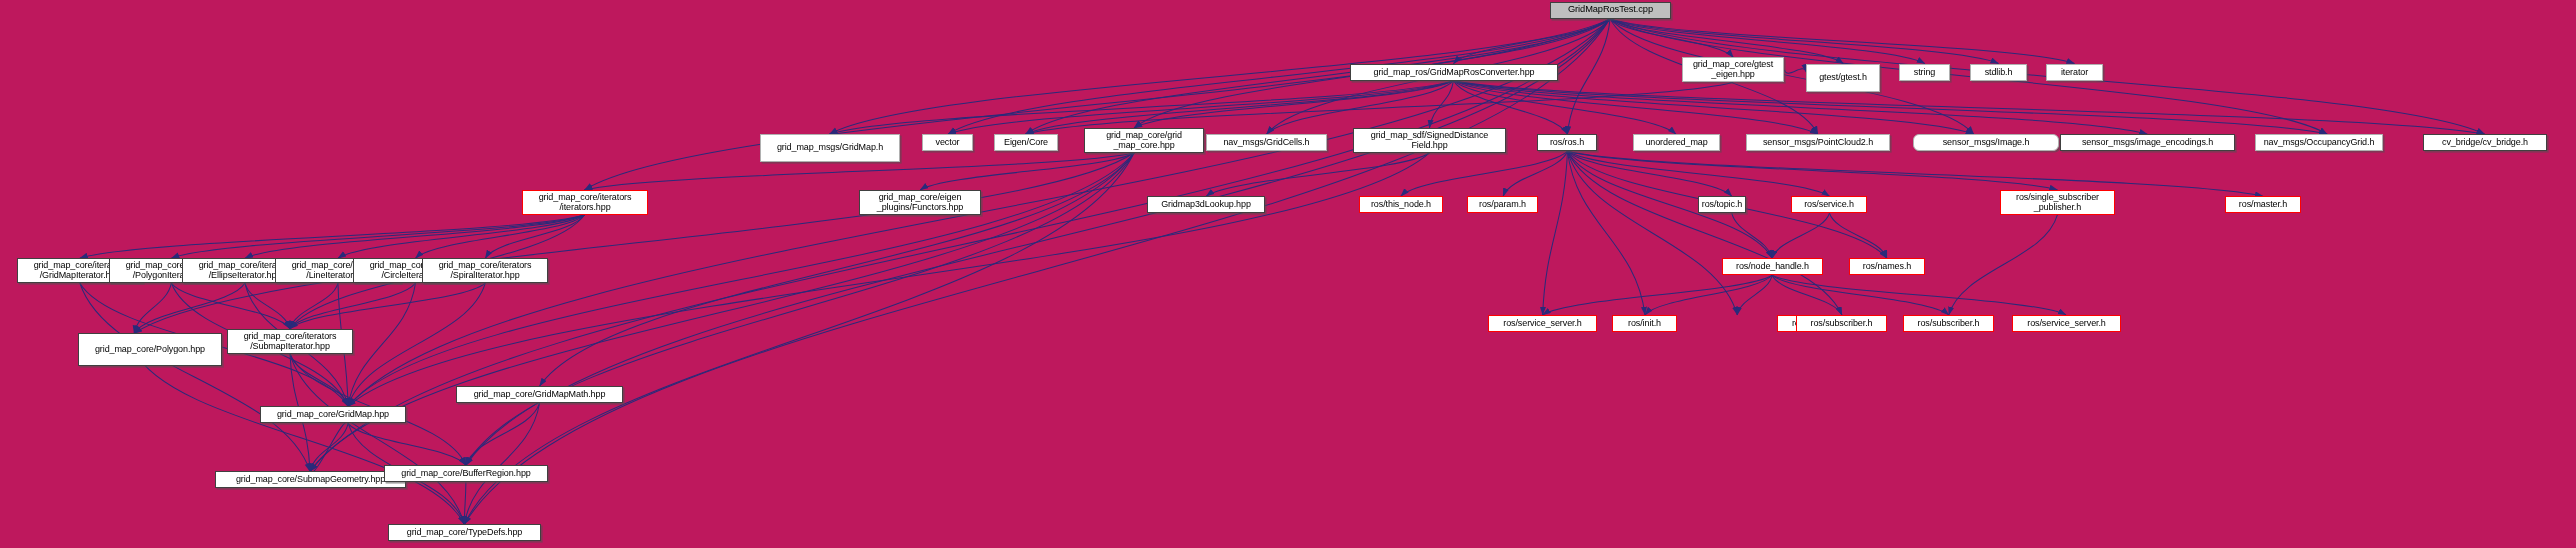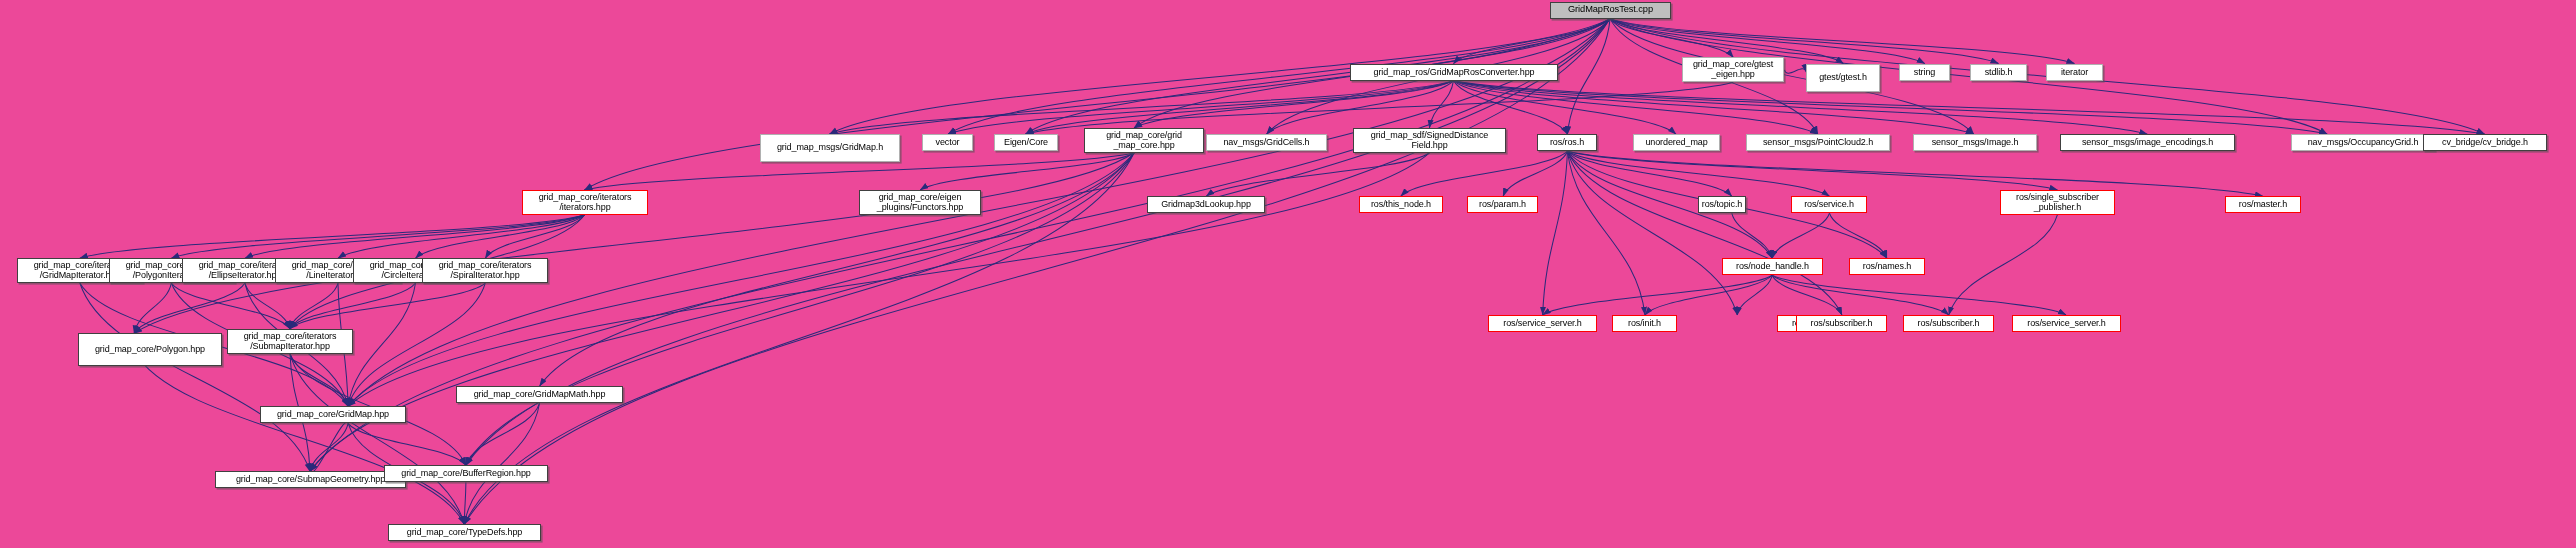--- a/index.html
+++ b/index.html
@@ -1,21 +1,21 @@
 <!DOCTYPE html>
 <html style="font-size:12.4px"><head>
 <meta charset="utf-8">
 <title>GridMapRosTest.cpp include dependency graph</title>
 <style>
   html,body{margin:0;padding:0;background:#ffffff;}
   #canvas{
     position:relative;
     width:2576px;
     height:549px;
-    background:#ec4899;
+    background:#be185d;
     font-family:"Liberation Sans", sans-serif;
     overflow:hidden;
   }
   #edges{position:absolute;left:0;top:0;width:2576px;height:549px;pointer-events:none;}
   .node{
     position:absolute;
     box-sizing:border-box;
     display:flex;
     align-items:center;
     justify-content:center;
@@ -169,23 +169,23 @@
       <div class="node sh b-gray" style="left: 922px; top: 134px; width: 51px; height: 17px;">vector</div>
       <div class="node sh b-gray" style="left: 994px; top: 134px; width: 64px; height: 17px;">Eigen/Core</div>
       <div class="node sh b-black" style="left: 1084px; top: 128px; width: 120px; height: 25px;">grid_map_core/grid
 _map_core.hpp</div>
       <div class="node sh b-gray" style="left: 1206px; top: 134px; width: 121px; height: 17px;">nav_msgs/GridCells.h</div>
       <div class="node sh b-black" style="left: 1353px; top: 128px; width: 153px; height: 25px;">grid_map_sdf/SignedDistance
 Field.hpp</div>
       <div class="node sh b-black" style="left: 1537px; top: 134px; width: 60px; height: 17px;">ros/ros.h</div>
       <div class="node sh b-gray" style="left: 1633px; top: 134px; width: 87px; height: 17px;">unordered_map</div>
       <div class="node sh b-gray" style="left: 1746px; top: 134px; width: 144px; height: 17px;">sensor_msgs/PointCloud2.h</div>
-      <div class="node sh b-gray" style="left: 1913px; top: 134px; width: 124px; height: 17px;">sensor_msgs/Image.h</div>
+      <div class="node sh b-gray" style="left: 1913px; top: 134px; width: 146px; height: 17px; border-radius: 6px;">sensor_msgs/Image.h</div>
       <div class="node sh b-black" style="left: 2060px; top: 134px; width: 175px; height: 17px;">sensor_msgs/image_encodings.h</div>
-      <div class="node sh b-gray" style="left: 2255px; top: 134px; width: 144px; height: 17px; margin-left: 36px;">nav_msgs/OccupancyGrid.h</div>
+      <div class="node sh b-gray" style="left: 2255px; top: 134px; width: 128px; height: 17px;">nav_msgs/OccupancyGrid.h</div>
       <div class="node sh b-black" style="left: 2423px; top: 134px; width: 124px; height: 17px;">cv_bridge/cv_bridge.h</div>
       <div class="node b-red" style="left: 522px; top: 190px; width: 126px; height: 25px;">grid_map_core/iterators
 /iterators.hpp</div>
       <div class="node sh b-black" style="left: 859px; top: 190px; width: 122px; height: 25px;">grid_map_core/eigen
 _plugins/Functors.hpp</div>
       <div class="node sh b-black" style="left: 1147px; top: 196px; width: 118px; height: 17px;">Gridmap3dLookup.hpp</div>
       <div class="node b-red" style="left: 1359px; top: 196px; width: 84px; height: 17px;">ros/this_node.h</div>
       <div class="node b-red" style="left: 1467px; top: 196px; width: 71px; height: 17px;">ros/param.h</div>
       <div class="node sh b-black" style="left: 1698px; top: 196px; width: 48px; height: 17px;">ros/topic.h</div>
       <div class="node b-red" style="left: 1791px; top: 196px; width: 76px; height: 17px;">ros/service.h</div>

